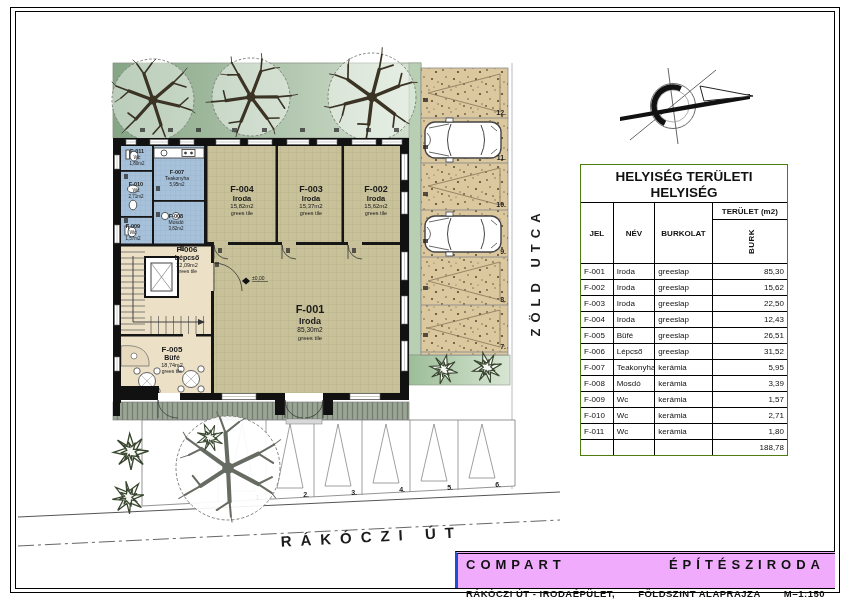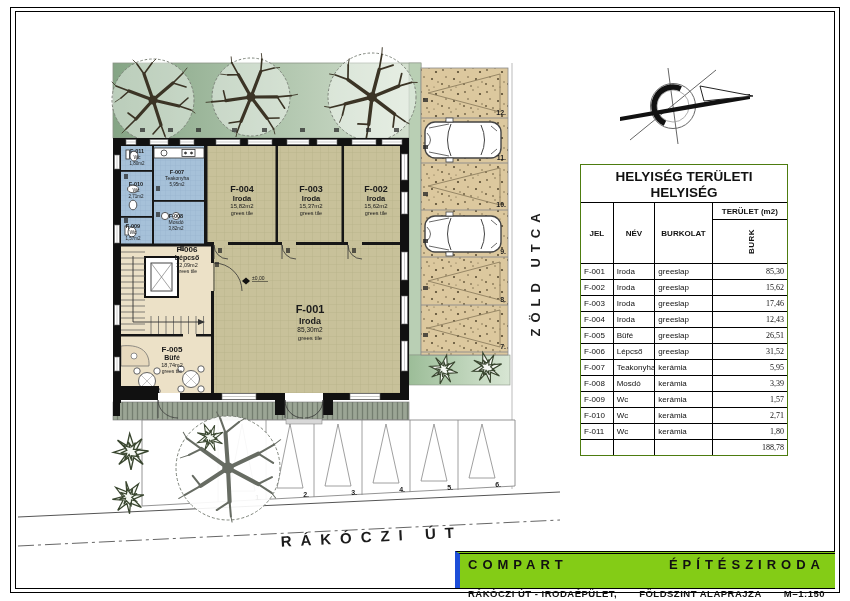--- a/index.html
+++ b/index.html
@@ -22,26 +22,26 @@
   .c:last-child{border-right:none;}
   .w-jel{width:33px}.w-nev{width:42px}.w-burk{width:58px}.w-ter{width:75px}
   .hc{display:flex;align-items:center;justify-content:center;text-align:center;}
   .ter-col{display:flex;flex-direction:column;padding:0;}
   .ter-top{height:16px;border-bottom:1px solid #000;display:flex;align-items:center;justify-content:center;font-size:8px;}
   .ter-bot{flex:1;display:flex;align-items:center;padding-left:26px;}
   .burk-rot{transform:rotate(-90deg);font-size:8px;letter-spacing:0.5px;}
   .at-row{display:flex;height:15px;border-bottom:1px solid #000;}
   .at-row:last-child{border-bottom:none;}
   .at-row .c{height:100%;line-height:15px;padding-left:3px;}
-  .at-row .num{text-align:right;padding-right:3px;padding-left:0;font-family:Liberation Serif, serif;}
+  .at-row .num{text-align:right;padding-right:3px;padding-left:0;}
 
   
   .tblock{position:absolute;left:455px;top:551px;width:380px;height:37px;
-          border-top:3px double #000;border-left:5px solid #1d4ed8;box-sizing:border-box;
-          padding:3px 10px 0 8px;background:#84cc16;}
+          border-top:3px double #000;border-left:3px solid #1d4ed8;box-sizing:border-box;
+          padding:3px 10px 0 8px;background:#f0abfc;}
   .tb1{display:flex;justify-content:space-between;font-weight:bold;font-size:13px;letter-spacing:5px;}
   .tb2{display:flex;justify-content:space-between;font-weight:bold;font-size:9.5px;margin-top:16px;letter-spacing:0.5px;}
 </style>
 </head>
 <body>
 
 <div id="frame-outer" class="frame"></div>
 <div id="frame-inner" class="frame"></div>
 
 <svg id="plan" width="850" height="601" viewBox="0 0 850 601">
@@ -445,21 +445,21 @@
   <div class="at-row">
     <div class="c w-jel">F-002</div>
       <div class="c w-nev">Iroda</div>
       <div class="c w-burk">greeslap</div>
       <div class="c w-ter num">15,62</div>
   </div>
   <div class="at-row">
     <div class="c w-jel">F-003</div>
       <div class="c w-nev">Iroda</div>
       <div class="c w-burk">greeslap</div>
-      <div class="c w-ter num">17,46</div>
+      <div class="c w-ter num">22,50</div>
   </div>
   <div class="at-row">
     <div class="c w-jel">F-004</div>
       <div class="c w-nev">Iroda</div>
       <div class="c w-burk">greeslap</div>
       <div class="c w-ter num">12,43</div>
   </div>
   <div class="at-row">
     <div class="c w-jel">F-005</div>
       <div class="c w-nev">Büfé</div>

